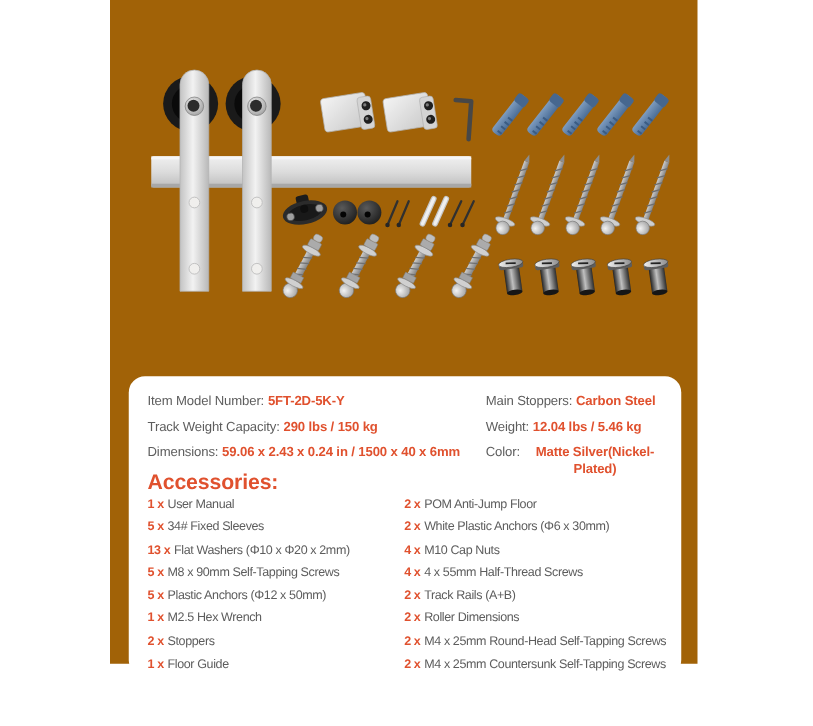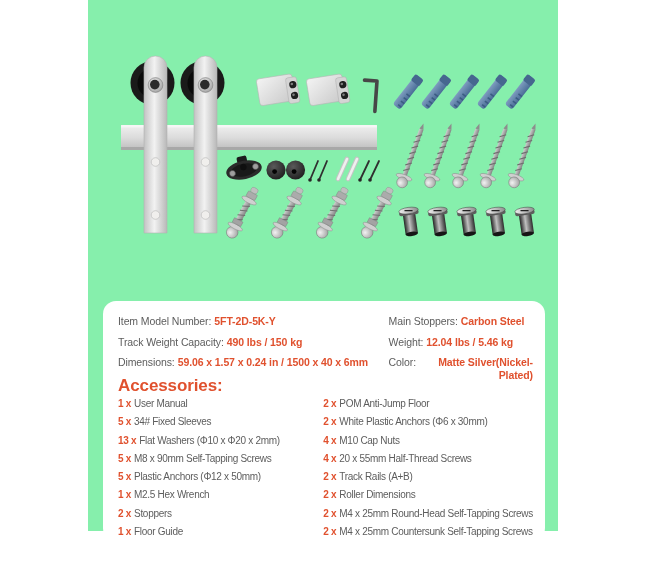--- a/index.html
+++ b/index.html
@@ -2,39 +2,39 @@
 <html><head>
 <meta charset="utf-8">
 <style>
   html,body{margin:0;padding:0;}
   body{
     width:650px;height:581px;position:relative;background:#ffffff;
     font-family:"Liberation Sans", sans-serif;overflow:hidden;
   }
   .strip{
     position:absolute;left:88px;top:0;width:470px;height:531px;
-    background:#86efac;
+    background:#a16207;
   }
   svg.product{position:absolute;left:0;top:40px;display:block;}
   .spec-card{
     position:absolute;left:15px;top:301px;width:442px;height:240px;
     background:#ffffff;border-radius:13px;box-sizing:border-box;
     padding:10px 12px 0 15px;
   }
   .spec-grid{display:flex;height:68px;}
   .spec-col{width:280px;}
   .spec-col.right{width:auto;}
   .spec-row{
     font-size:10.5px;line-height:20.5px;color:#5d5d5d;
     letter-spacing:-0.1px;white-space:nowrap;
   }
   .lbl{margin-right:3px;}
   .val{color:#e0512e;font-weight:bold;}
   .wrapv{
-    display:inline-block;width:114px;text-align:right;vertical-align:top;
+    display:inline-block;width:114px;text-align:center;vertical-align:top;
     line-height:13px;white-space:normal;padding-top:4px;
   }
   .acc-heading{
     margin:0;font-size:17px;line-height:14px;font-weight:bold;color:#e0512e;
     letter-spacing:-0.1px;
   }
   .acc-grid{display:flex;}
   .acc-grid ul{list-style:none;margin:2px 0 0 0;padding:0;}
   ul.acc-left{width:219px;}
   .acc-grid li{
@@ -320,22 +320,22 @@
           <ellipse cx="0" cy="-10.5" rx="9.8" ry="3.2" fill="url(#gFlange)" stroke="#3f3f3f" stroke-width="0.5"></ellipse>
           <path d="M-4,-11 L4,-10" stroke="#222222" stroke-width="1.3"></path>
         </g>
     </g>
   </svg>
 
   <section class="spec-card">
     <div class="spec-grid">
       <div class="spec-col">
         <div class="spec-row"><span class="lbl">Item Model Number:</span><span class="val">5FT-2D-5K-Y</span></div>
-        <div class="spec-row"><span class="lbl">Track Weight Capacity:</span><span class="val">490 lbs / 150 kg</span></div>
-        <div class="spec-row"><span class="lbl">Dimensions:</span><span class="val">59.06 x 1.57 x 0.24 in / 1500 x 40 x 6mm</span></div>
+        <div class="spec-row"><span class="lbl">Track Weight Capacity:</span><span class="val">290 lbs / 150 kg</span></div>
+        <div class="spec-row"><span class="lbl">Dimensions:</span><span class="val">59.06 x 2.43 x 0.24 in / 1500 x 40 x 6mm</span></div>
       </div>
       <div class="spec-col right">
         <div class="spec-row"><span class="lbl">Main Stoppers:</span><span class="val">Carbon Steel</span></div>
         <div class="spec-row"><span class="lbl">Weight:</span><span class="val">12.04 lbs / 5.46 kg</span></div>
         <div class="spec-row"><span class="lbl">Color:</span><span class="val wrapv">Matte Silver(Nickel-Plated)</span></div>
       </div>
     </div>
 
     <h3 class="acc-heading">Accessories:</h3>
 
@@ -347,21 +347,21 @@
         <li><span class="cnt">5 x</span><span>M8 x 90mm Self-Tapping Screws</span></li>
         <li><span class="cnt">5 x</span><span>Plastic Anchors (Φ12 x 50mm)</span></li>
         <li><span class="cnt">1 x</span><span>M2.5 Hex Wrench</span></li>
         <li><span class="cnt">2 x</span><span>Stoppers</span></li>
         <li><span class="cnt">1 x</span><span>Floor Guide</span></li>
       </ul>
       <ul class="acc-right">
         <li><span class="cnt">2 x</span><span>POM Anti-Jump Floor</span></li>
         <li><span class="cnt">2 x</span><span>White Plastic Anchors (Φ6 x 30mm)</span></li>
         <li><span class="cnt">4 x</span><span>M10 Cap Nuts</span></li>
-        <li><span class="cnt">4 x</span><span>20 x 55mm Half-Thread Screws</span></li>
+        <li><span class="cnt">4 x</span><span>4 x 55mm Half-Thread Screws</span></li>
         <li><span class="cnt">2 x</span><span>Track Rails (A+B)</span></li>
         <li><span class="cnt">2 x</span><span>Roller Dimensions</span></li>
         <li><span class="cnt">2 x</span><span>M4 x 25mm Round-Head Self-Tapping Screws</span></li>
         <li><span class="cnt">2 x</span><span>M4 x 25mm Countersunk Self-Tapping Screws</span></li>
       </ul>
     </div>
   </section>
 </div>
 
 </body></html>

